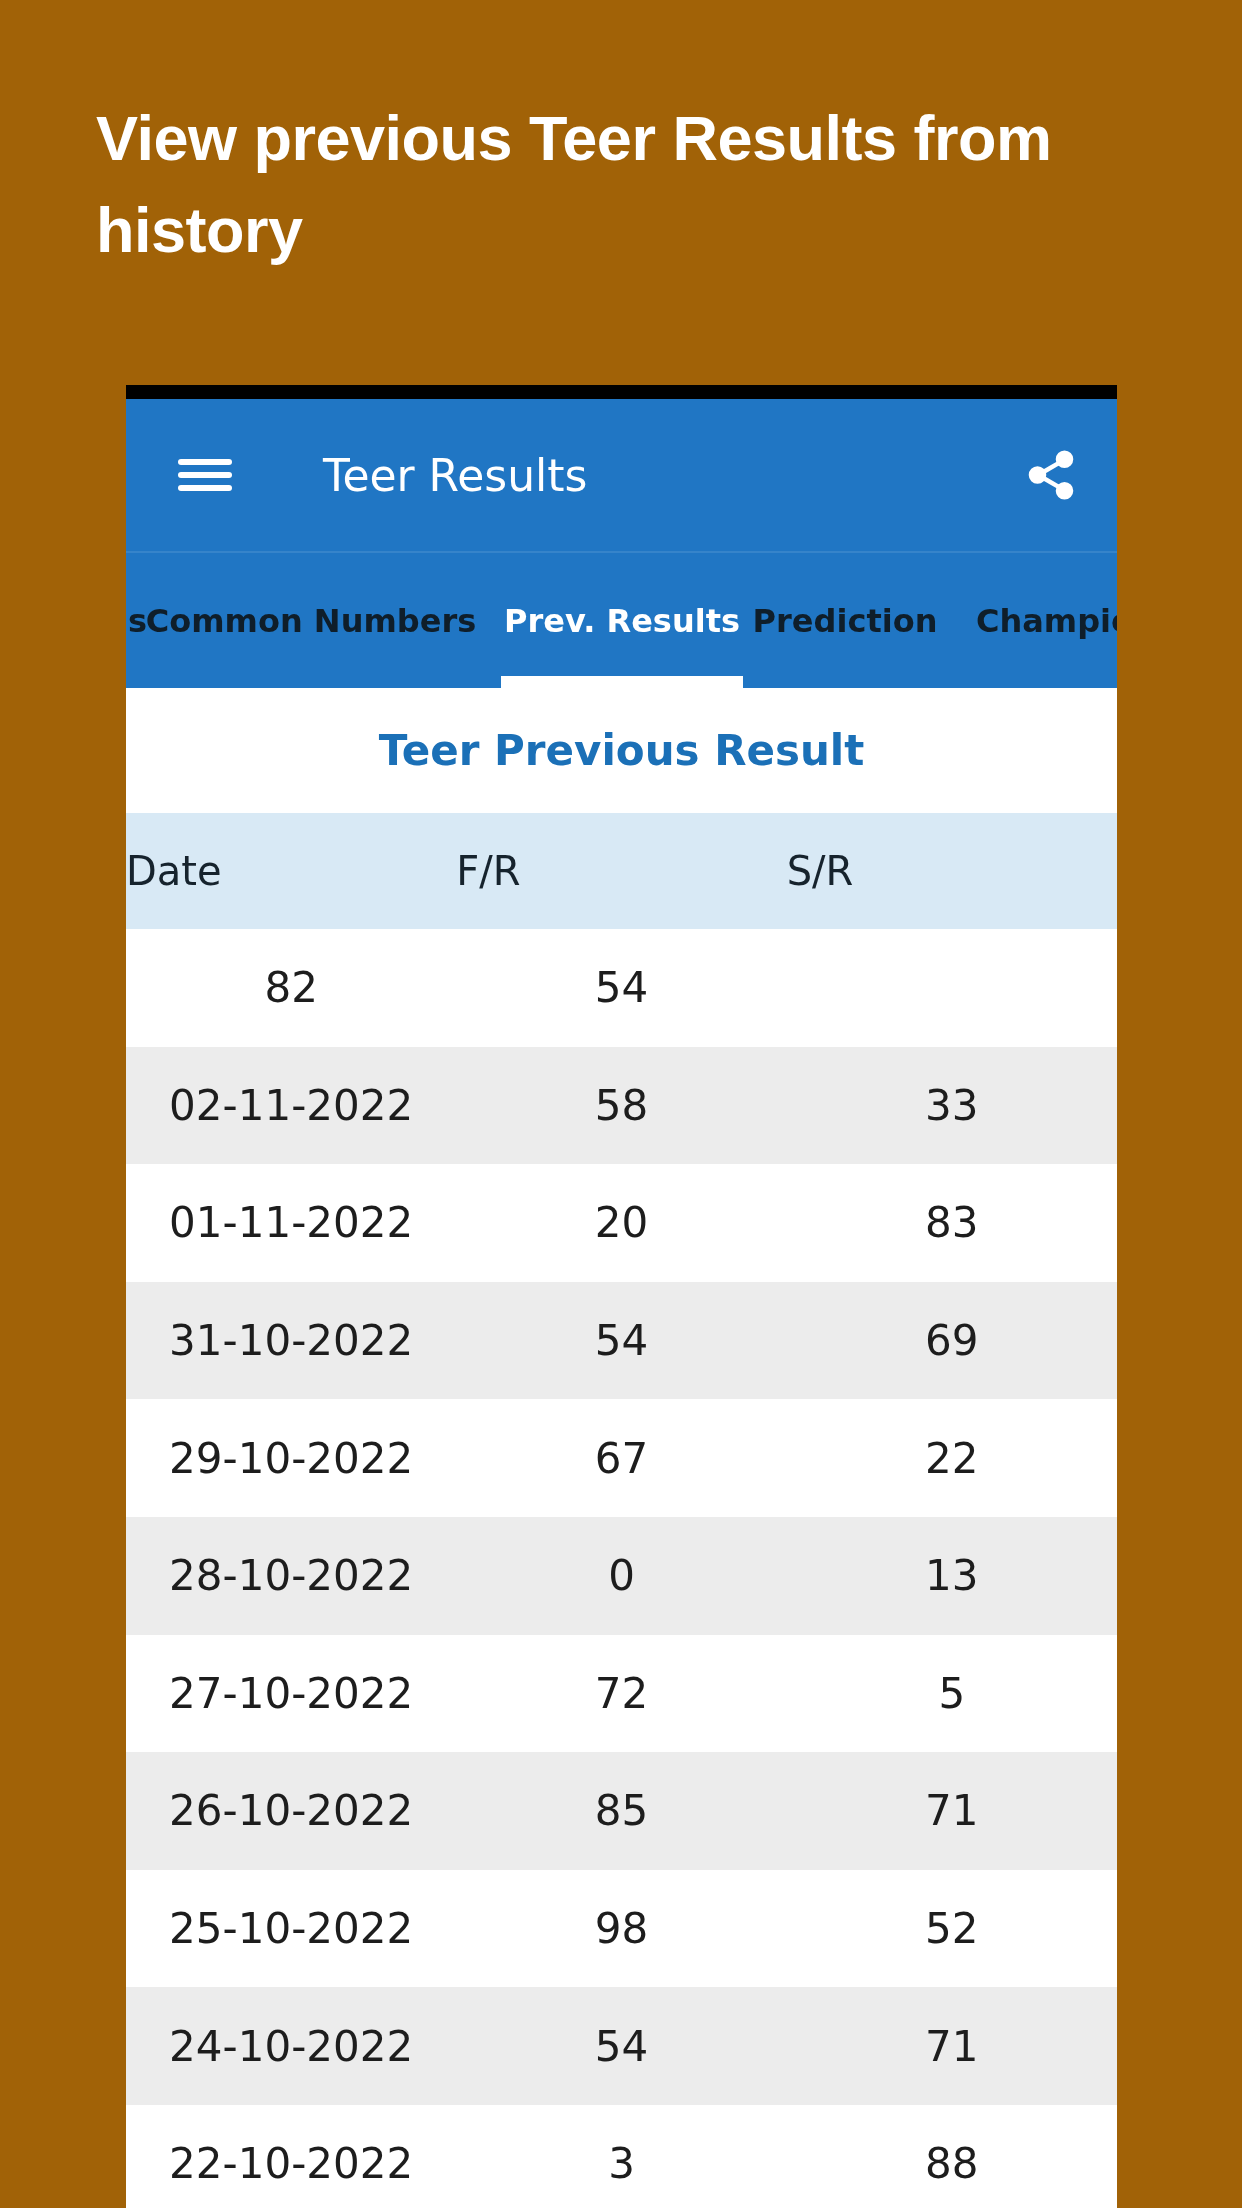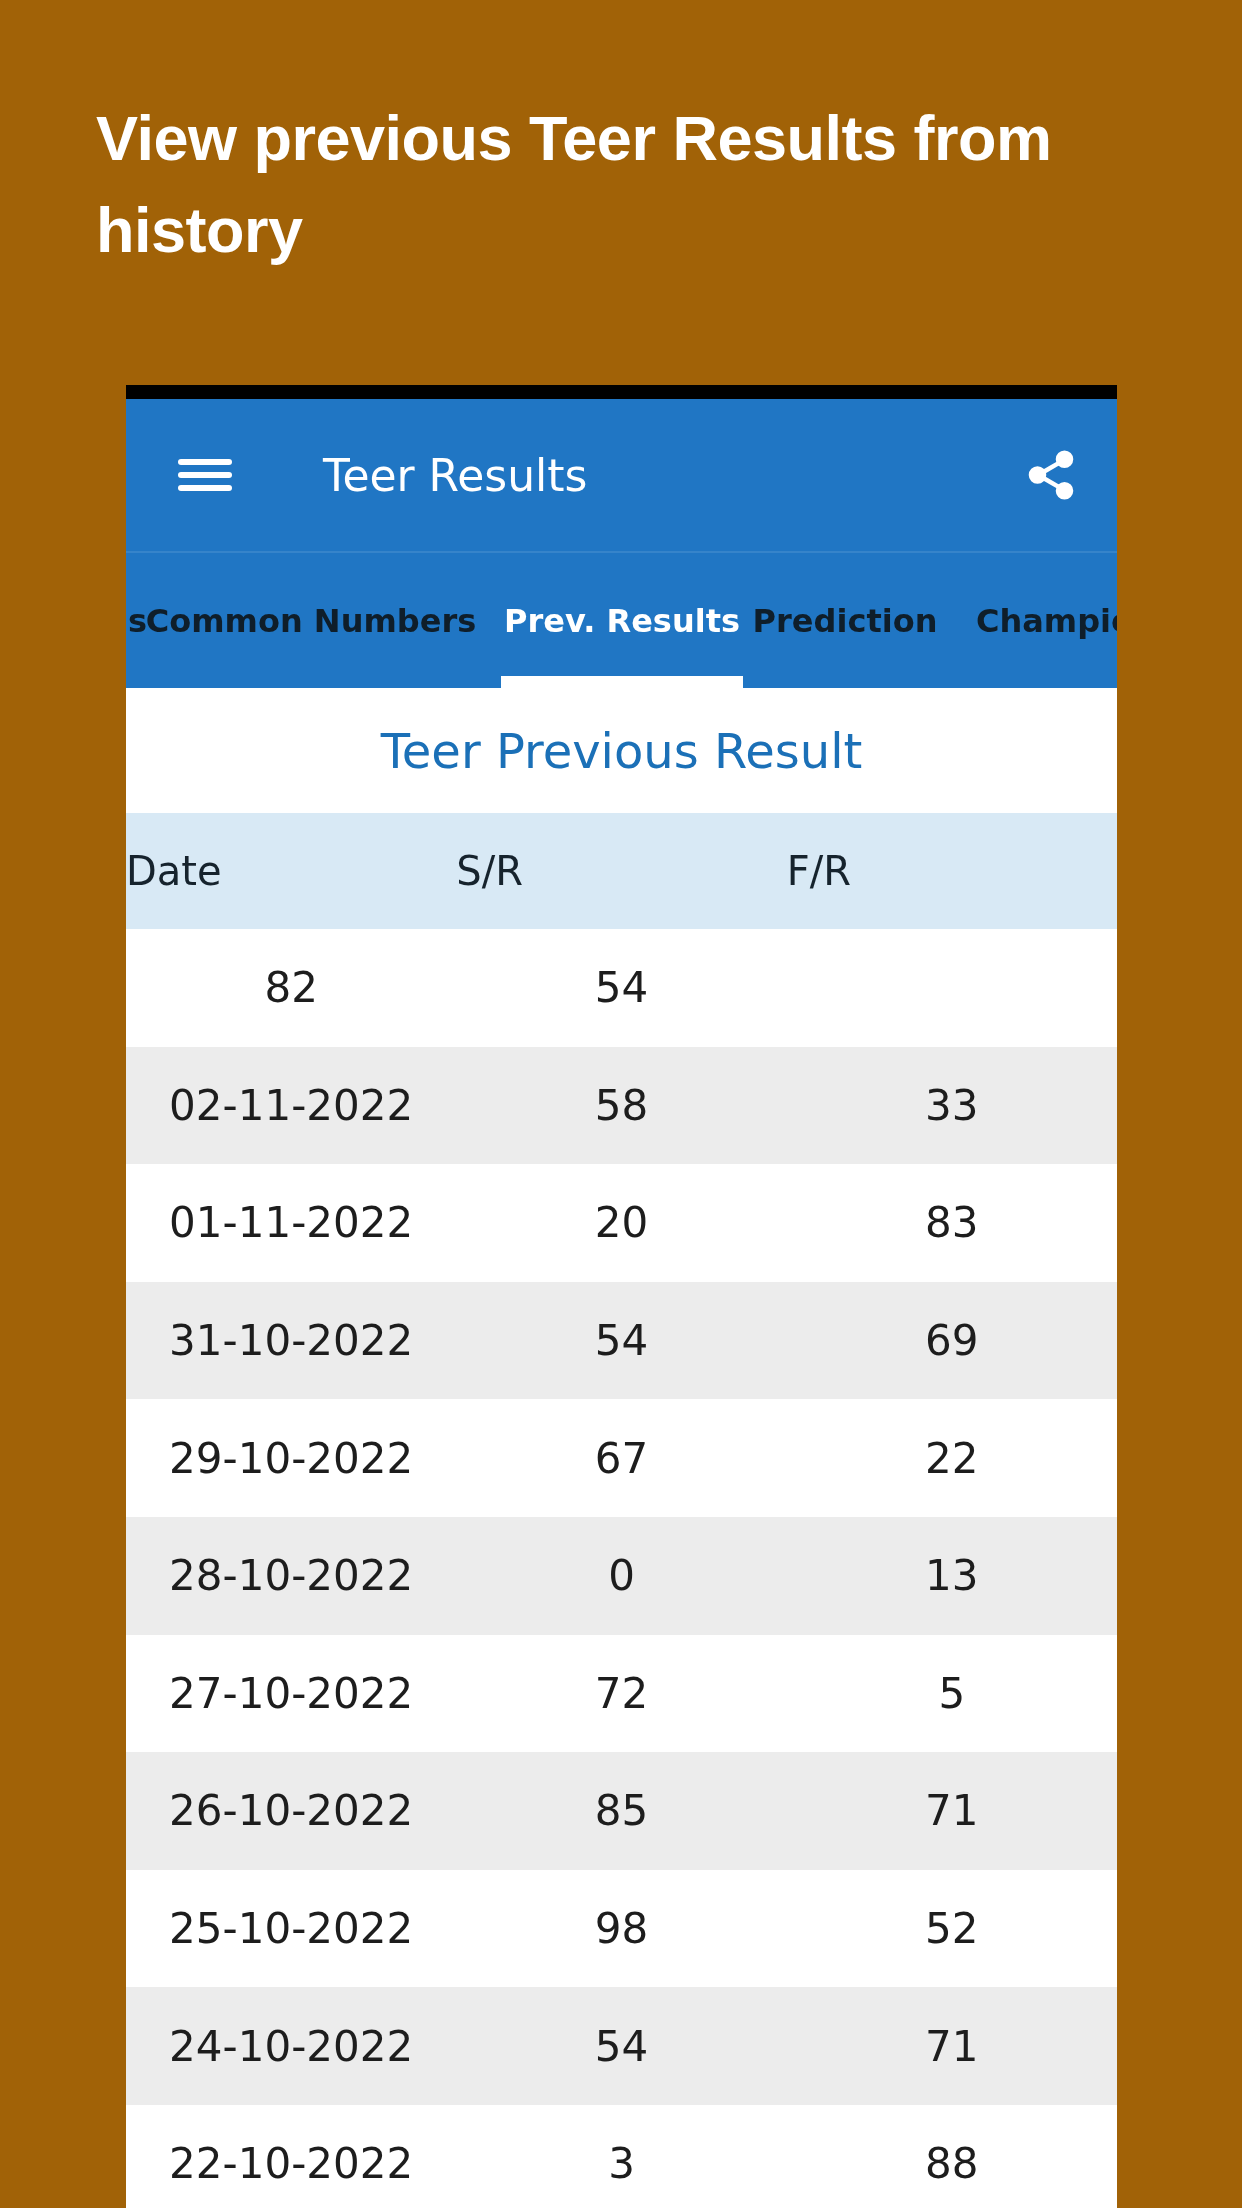--- a/index.html
+++ b/index.html
@@ -28,21 +28,21 @@
   .tabbar{position:relative;height:135px;background:#2076c4;border-top:2px solid rgba(255,255,255,.10);overflow:hidden;}
   .tab{position:absolute;top:50%;transform:translate(-50%,-50%);
     font-size:32px;font-weight:700;color:#0f1e2a;white-space:nowrap;cursor:pointer;}
   .tab.selected{color:#ffffff;}
   .tab.fragment{left:2px;transform:translateY(-50%);}
   .tab.clip-right{left:850px;transform:translateY(-50%);}
   .tab-indicator{position:absolute;left:375px;bottom:0;width:242px;height:12px;background:#ffffff;}
 
   .content{background:#ffffff;}
   .section-title{height:125px;display:flex;align-items:center;justify-content:center;
-    color:#1b70b7;font-size:48px;font-weight:400;}
+    color:#1b70b7;font-size:42px;font-weight:700;}
   .thead{height:116px;background:#d8e9f5;display:grid;grid-template-columns:1fr 1fr 1fr;
     align-items:center;font-size:40px;color:#16232d;}
   .trow{height:117.6px;background:#ffffff;display:grid;grid-template-columns:1fr 1fr 1fr;
     align-items:center;text-align:center;font-size:42px;color:#1d1d1d;}
   .trow.stripe{background:#ececec;}
 </style>
 </head>
 <body>
 
 <div class="stage">
@@ -79,22 +79,22 @@
         <div class="tab" style="left: 719px;">Prediction</div>
         <div class="tab clip-right">Champions</div>
         <div class="tab-indicator"></div>
     </div>
 
     <div class="content">
       <div class="section-title">Teer Previous Result</div>
 
       <div class="thead">
         <div>Date</div>
+        <div>F/R</div>
         <div>S/R</div>
-        <div>F/R</div>
       </div>
 
       <div id="tbody">
           <div class="trow">
             <div>82</div>
             <div>54</div>
           </div>
           <div class="trow stripe">
             <div>02-11-2022</div>
             <div>58</div>

